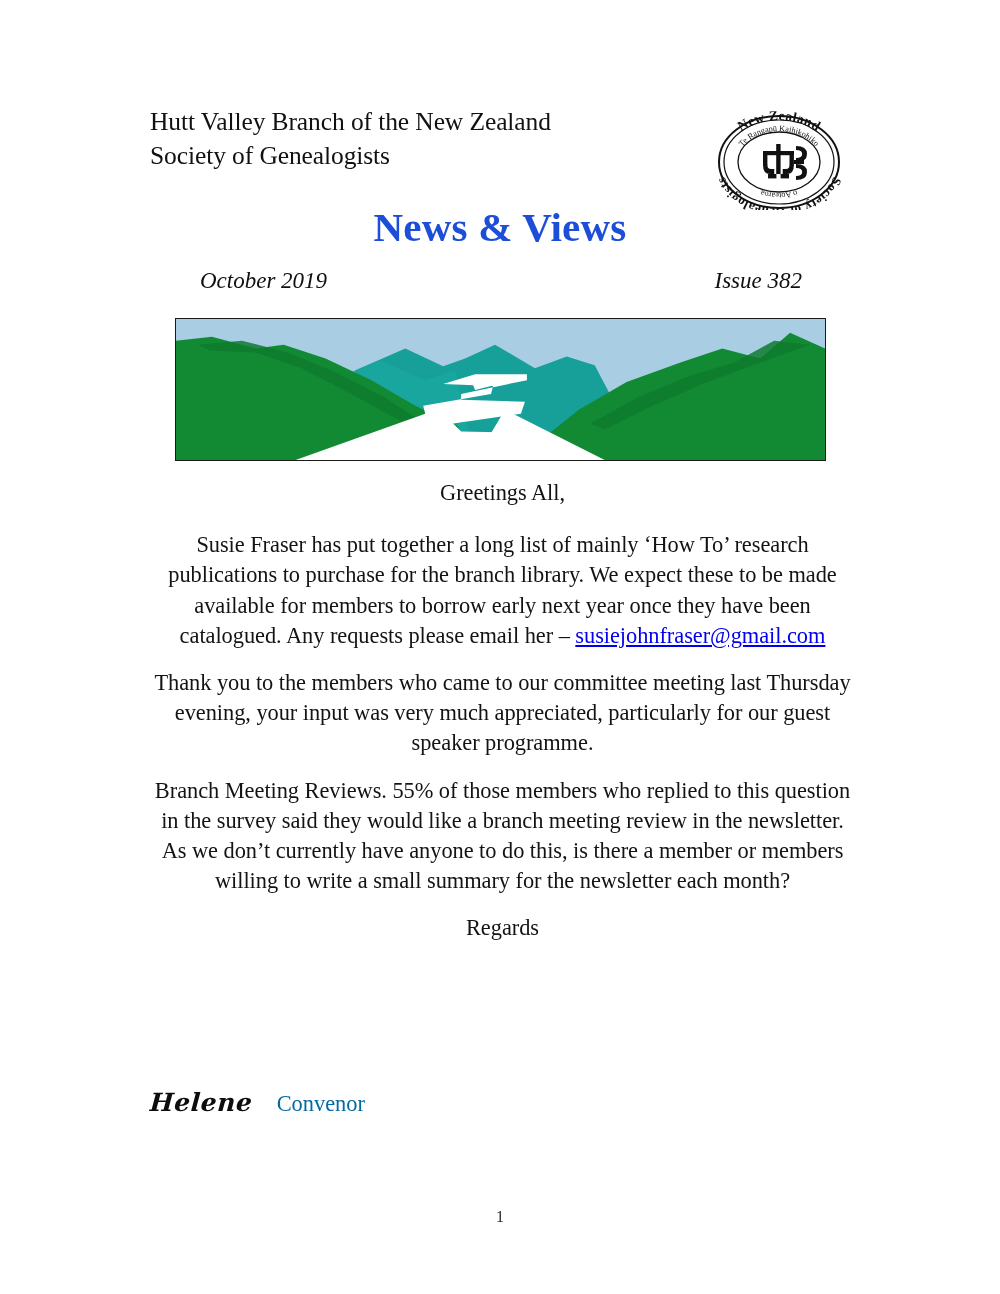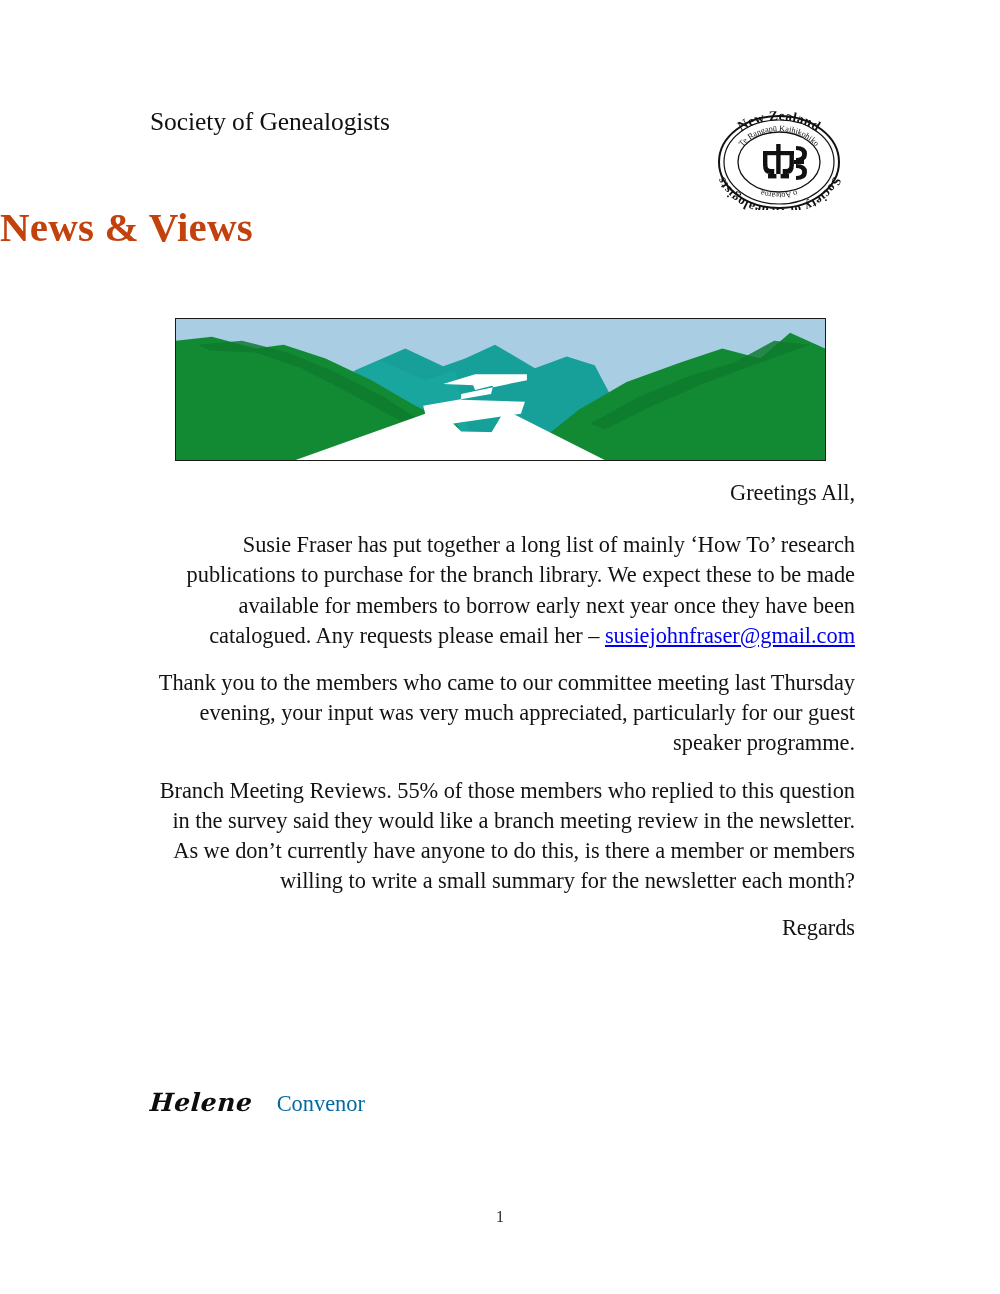--- a/index.html
+++ b/index.html
@@ -50,25 +50,26 @@
     width: 146px;
     height: 100px;
   }
   .logo-wrap svg { display: block; width: 146px; height: 100px; }
 
   
   .title {
     position: absolute;
     left: 0; right: 0;
     top: 203px;
+    text-align: center;
     font-size: 41px;
     line-height: 48px;
     font-weight: bold;
     letter-spacing: 0.2px;
-    color: #c2410c;
+    color: #1d4ed8;
   }
 
   
   .issue-line {
     position: absolute;
     left: 200px;
     right: 198px;
     top: 268px;
     height: 30px;
     display: flex;
@@ -97,21 +98,21 @@
     position: absolute;
     left: 150px;
     top: 478px;
     width: 705px;
   }
   .body-copy p {
     margin: 0 0 17px 0;
     font-size: 22.4px;
     line-height: 30.2px;
     color: #131313;
-    text-align: right;
+    text-align: center;
     letter-spacing: -0.05px;
   }
   .body-copy p.greeting { margin-bottom: 22px; }
   .body-copy p.regards { margin-top: 12px; margin-bottom: 10px; }
 
   a.email-link {
     color: #0000ee;
     text-decoration: underline;
   }
 
@@ -149,20 +150,21 @@
   }
 </style>
 </head>
 <body>
 
 <div class="page">
 
   <div class="masthead">
 
     <div class="org-name">
+      <span class="line">Hutt Valley Branch of the New Zealand</span>
       <span class="line">Society of Genealogists</span>
     </div>
 
     <div class="logo-wrap">
       <svg viewBox="0 0 146 100" xmlns="http://www.w3.org/2000/svg" aria-hidden="true">
         <defs>
           <path id="outerTop" d="M 16,54 A 57,44 0 0 1 130,54"></path>
           <path id="outerBottom" d="M 130,54 A 57,44 0 0 1 16,54"></path>
           <path id="innerTop" d="M 31,52 A 42,31 0 0 1 115,52"></path>
           <path id="innerBottom" d="M 115,52 A 42,31 0 0 1 31,52"></path>
@@ -200,20 +202,24 @@
           <path d="M 90,36 q 11,0 11,8 0,8 -11,8 l 0,-4 q 6.2,0 6.2,-4 0,-4 -6.2,-4 z"></path>
           <path d="M 90,54 q 11,0 11,8 0,8 -11,8 l 0,-4 q 6.2,0 6.2,-4 0,-4 -6.2,-4 z"></path>
           <rect x="88" y="50" width="10" height="4"></rect>
         </g>
       </svg>
     </div>
   </div>
 
   <div class="title">News &amp; Views</div>
 
+  <div class="issue-line">
+    <span>October 2019</span>
+    <span>Issue 382</span>
+  </div>
 
   <div class="landscape">
     <svg viewBox="0 0 651 143" preserveAspectRatio="none" xmlns="http://www.w3.org/2000/svg" aria-hidden="true">
 
       <rect x="0" y="0" width="651" height="143" fill="#a9cde2"></rect>
 
       <path d="M 180,143 L 180,52 L 230,30 L 268,48 L 290,40 L 320,26 L 360,50 L 392,38 L 420,47 L 470,143 Z" fill="#17a09a"></path>
       <path d="M 150,143 L 160,60 L 205,42 L 250,62 L 280,52 L 300,143 Z" fill="#19a7a0" opacity="0.85"></path>
 
       <path d="M 0,143 L 0,22 L 36,18 L 80,30 L 108,26 L 150,40 L 196,62 L 240,88 L 282,108 L 300,143 Z" fill="#128a34"></path>

